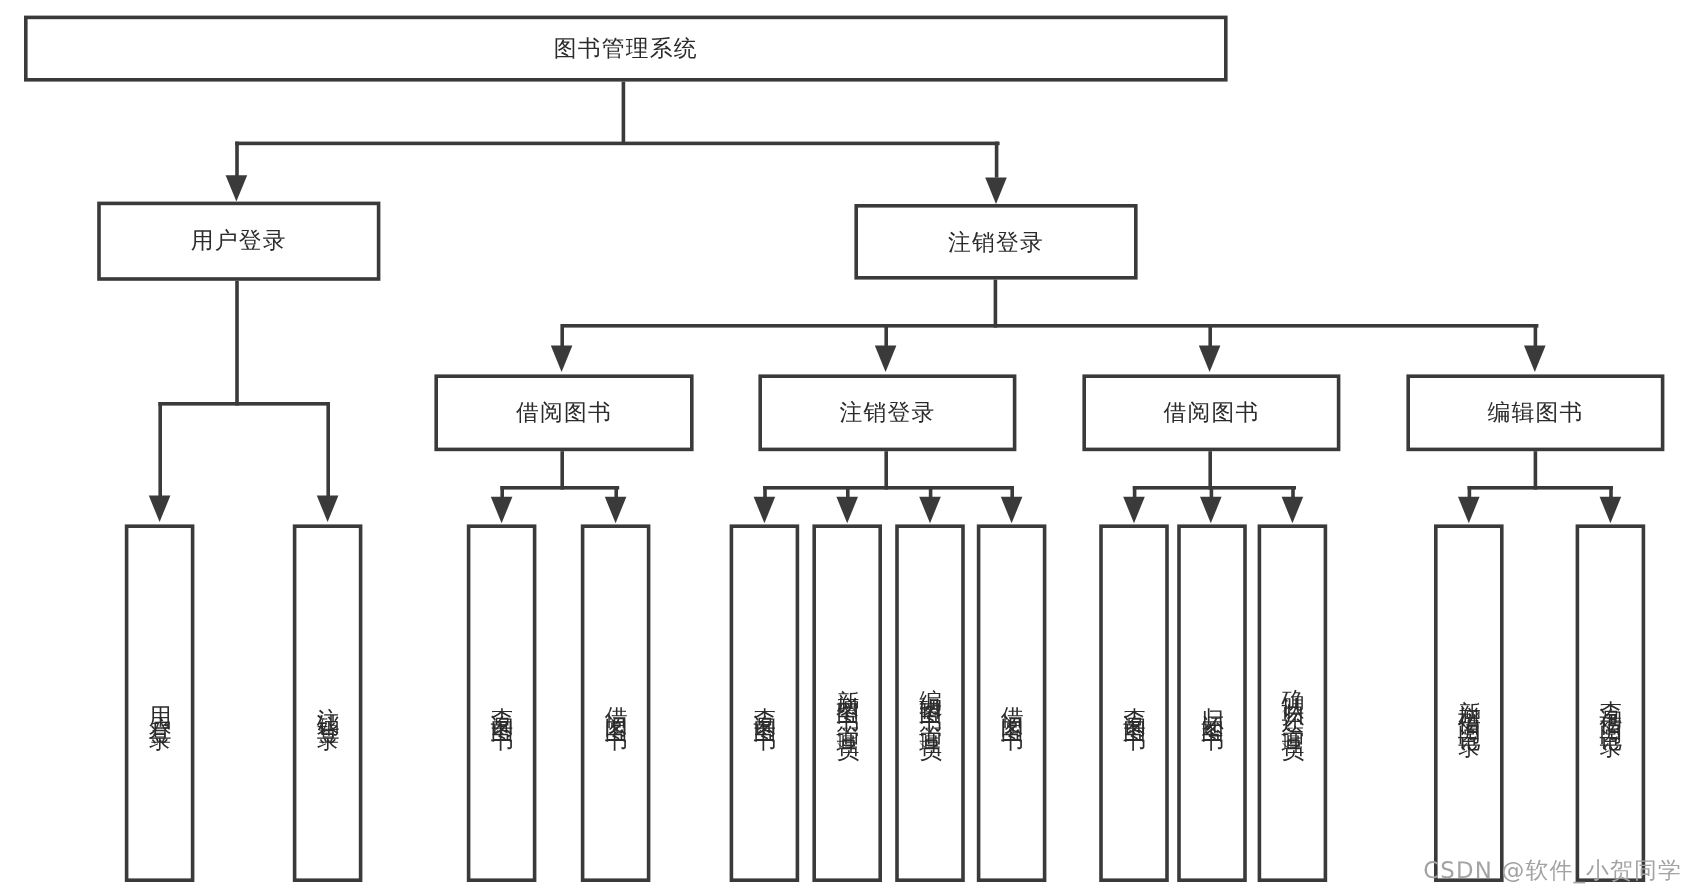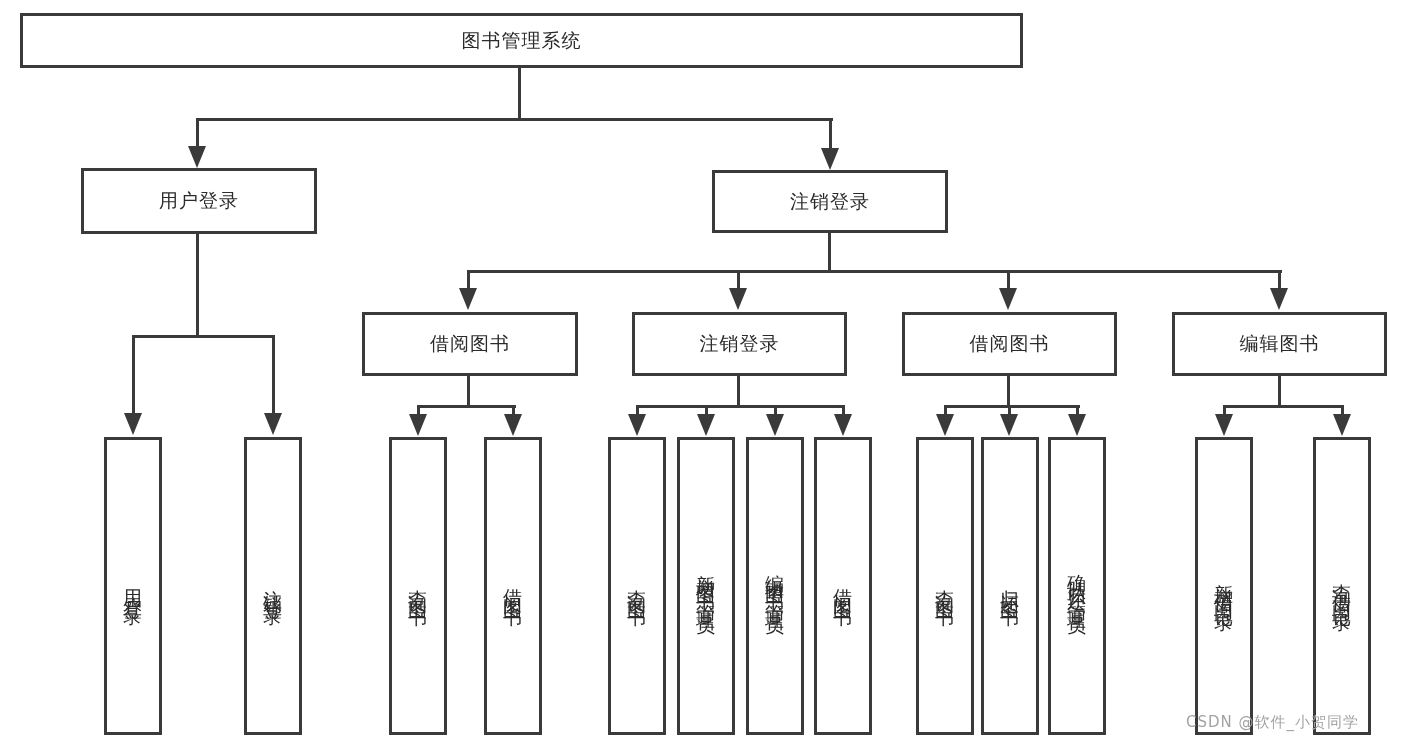--- a/index.html
+++ b/index.html
@@ -45,21 +45,21 @@
     position:absolute;
     width:0;height:0;
     border-left:9px solid transparent;
     border-right:9px solid transparent;
     border-top:22px solid var(--line);
     z-index:1;
   }
   .watermark{
     position:absolute;
     left:1186px;top:713px;
-    font-size:15px;
+    font-size:19px;
     color:var(--watermark);
     letter-spacing:1px;
     white-space:nowrap;
     z-index:5;
   }
 </style>
 </head>
 <body>
 
 <div id="canvas">

